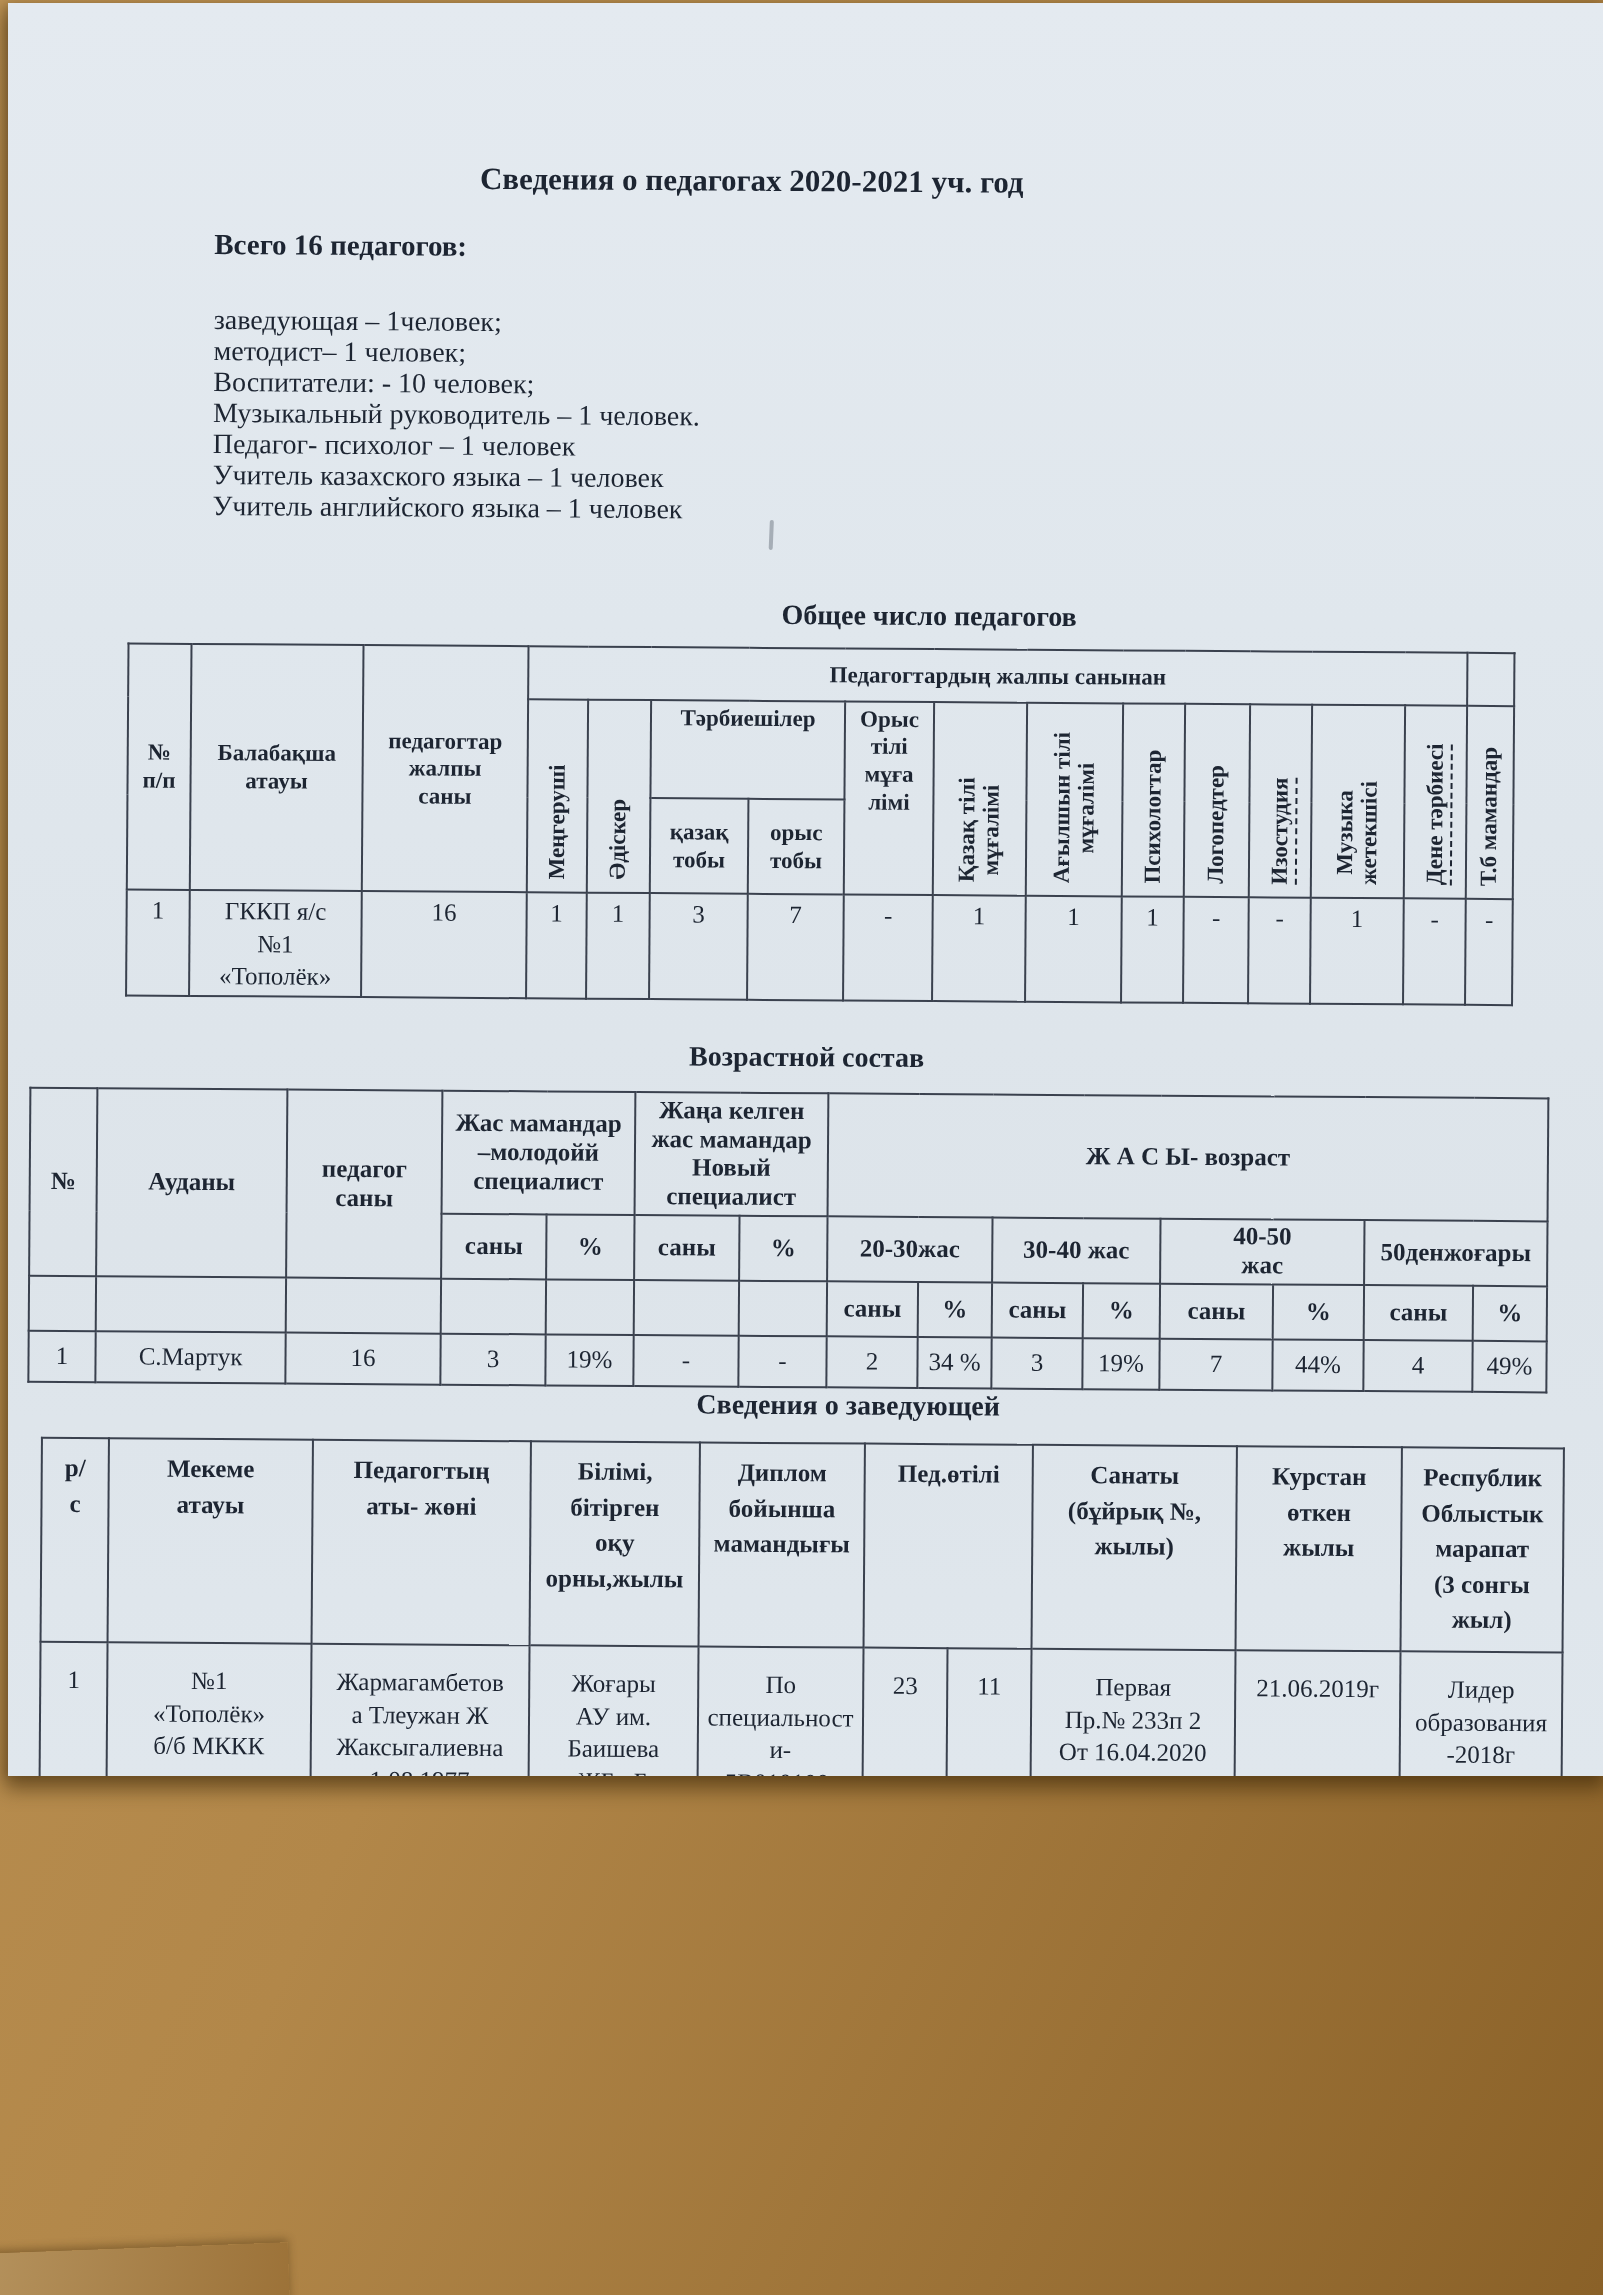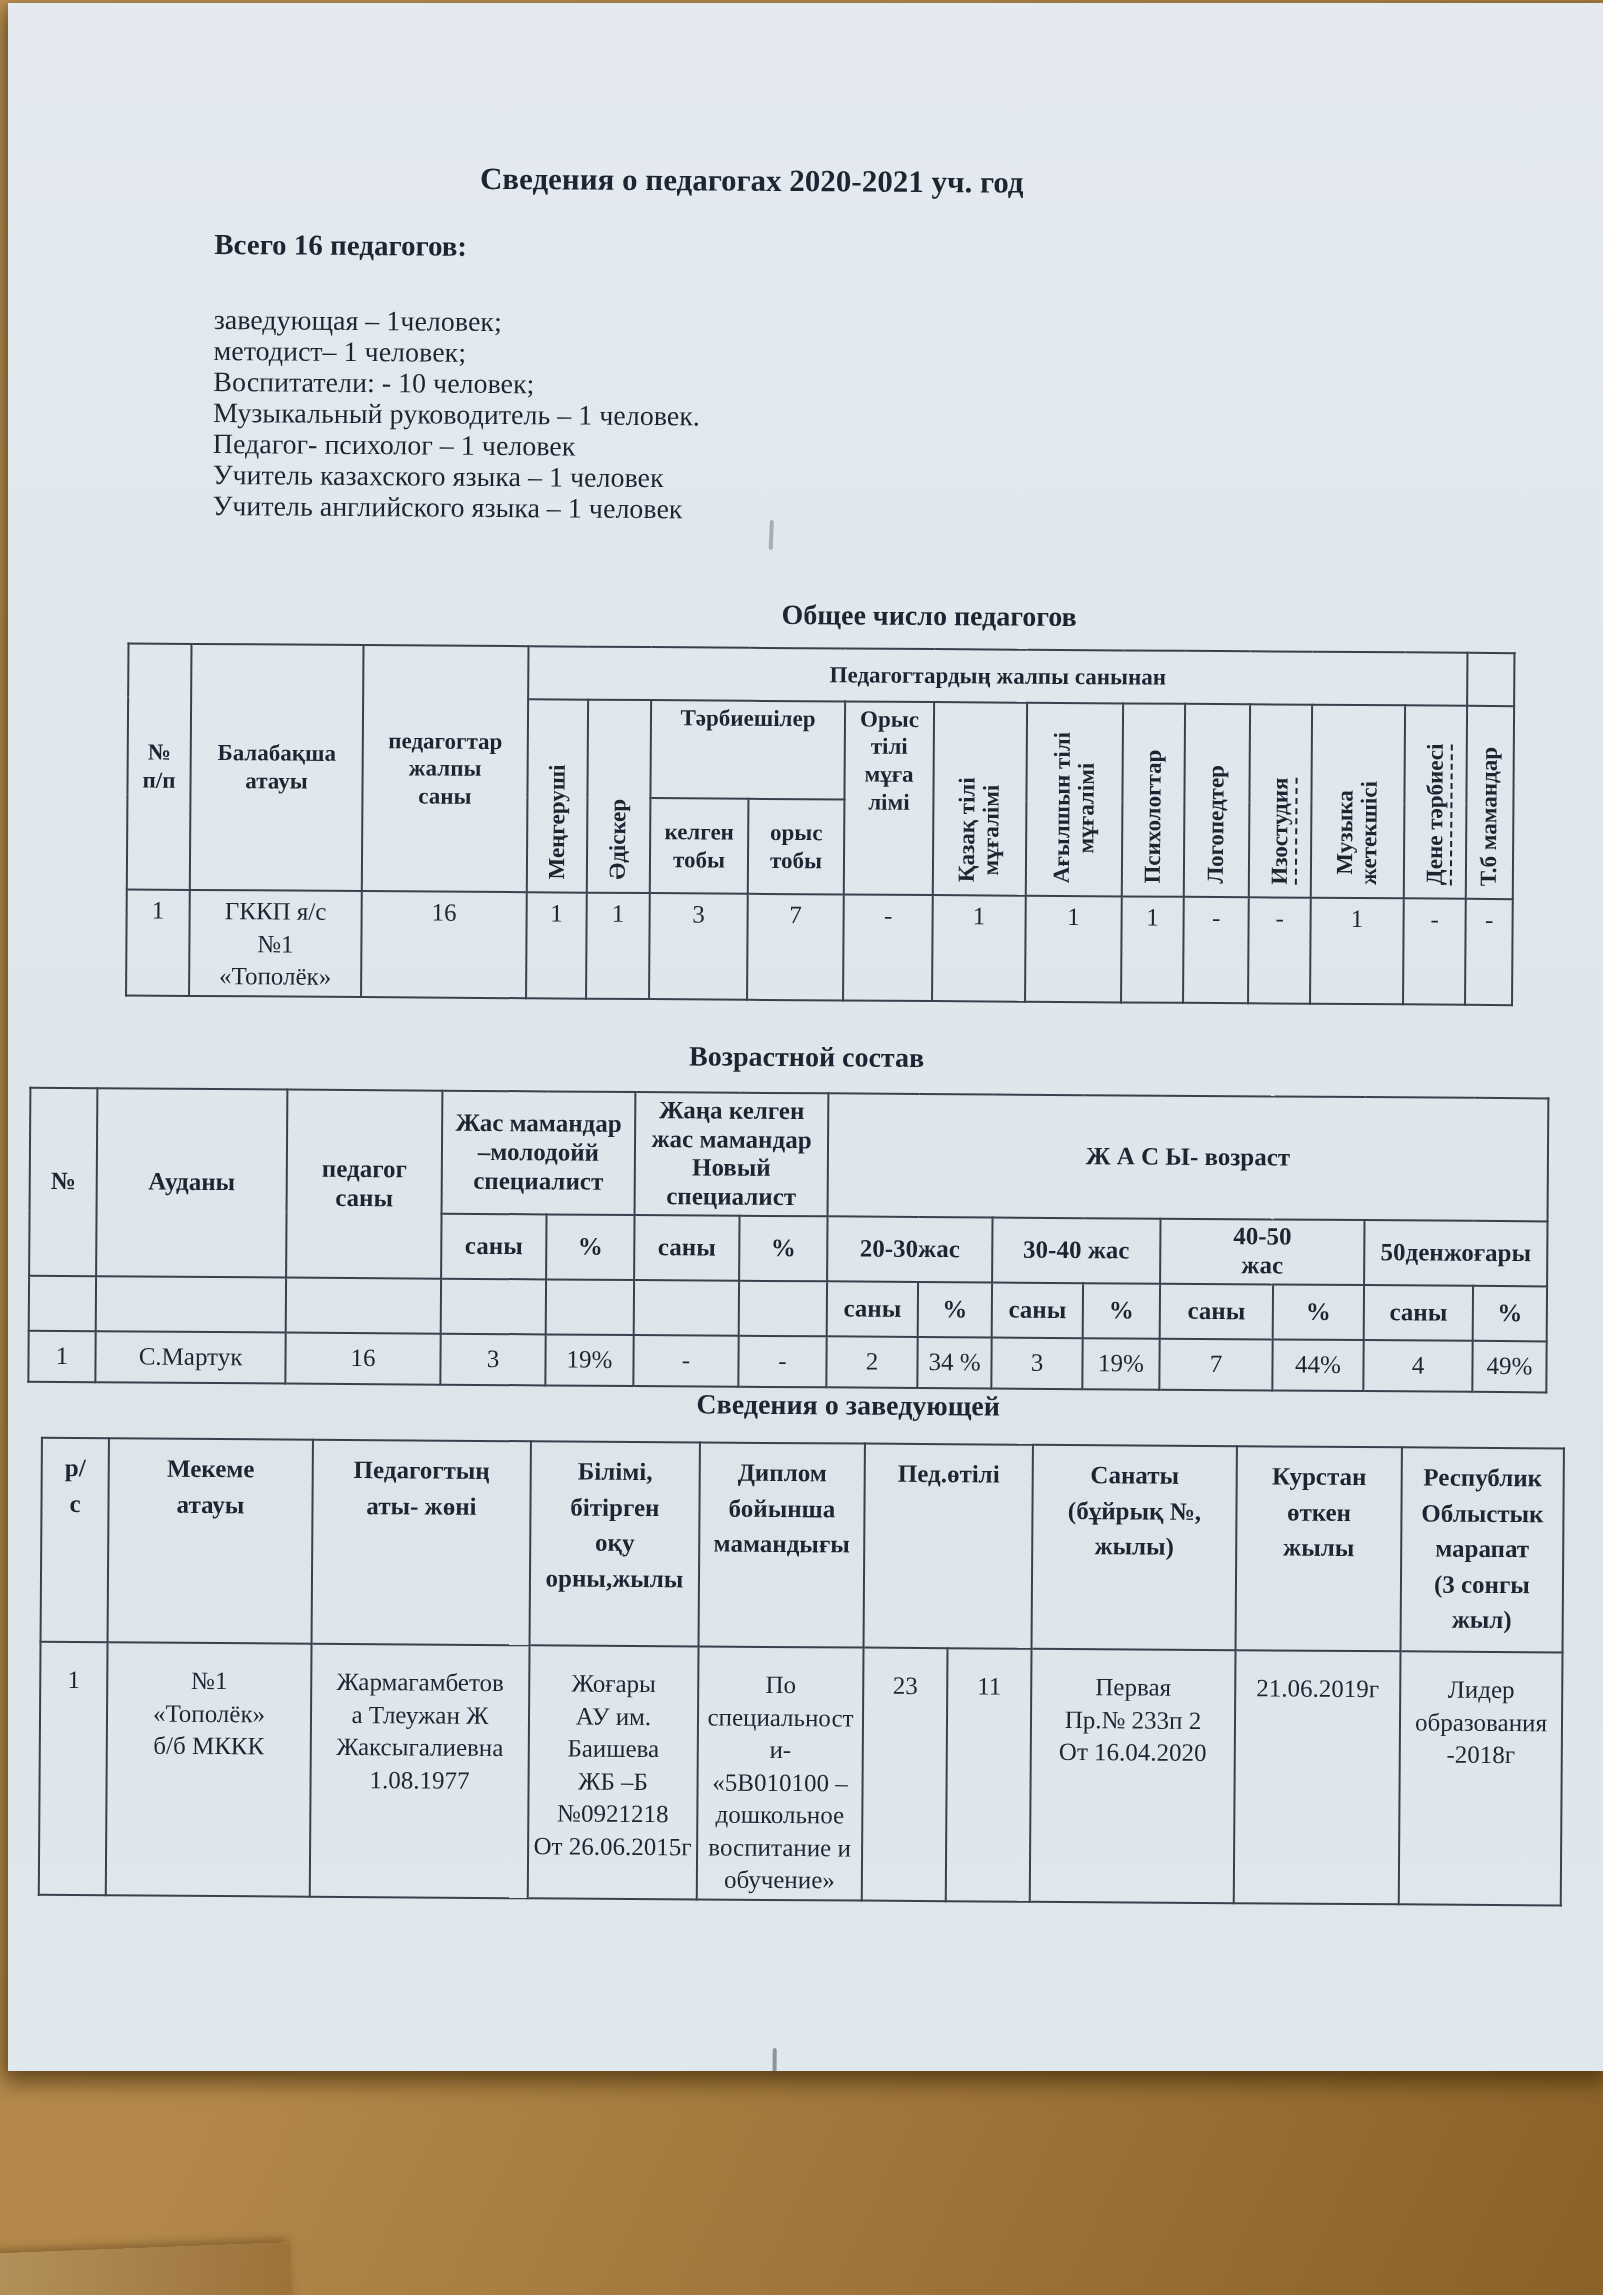--- a/index.html
+++ b/index.html
@@ -6,21 +6,21 @@
     --desk:#bd9355; --desk-dark:#8a6128; --paper:#e0e7ed;
     --ink:#1d2532; --line:#3a414e;
   }
   html,body{margin:0;padding:0;width:1603px;height:2295px;overflow:hidden;}
   body{
     font-family:"Liberation Serif","DejaVu Serif",serif;
     background:linear-gradient(115deg,var(--desk) 0%,#b28749 45%,var(--desk-dark) 100%);
     position:relative;
   }
   .page{
-    position:absolute;left:8.4px;top:2.8px;width:1595px;height:2068px;
+    position:absolute;left:8.4px;top:2.8px;width:1595px;height:1773px;
     background:linear-gradient(180deg,#e4eaf0 0%,var(--paper) 35%,#dde4ea 70%,#e0e7ed 100%);
     box-shadow:0 11.3px 18.3px 2.8px rgba(58,38,8,.55), -4.2px 1.4px 9.8px rgba(60,40,10,.25);
     overflow:hidden;z-index:1;font-family:Liberation Serif, serif;
   }
   .corner-wedge{
     position:absolute;left:-12.7px;top:2248px;width:302px;height:63px;z-index:3;
     background:linear-gradient(100deg,#b4915c,#9c7238);
     transform:rotate(-2.2deg);
     box-shadow:0 -3.5px 8.4px rgba(60,40,10,.38);
   }
@@ -149,21 +149,21 @@
 мұғалімі</div></td>
           <td class="rotcell" rowspan="2"><div class="rot">Психологтар</div></td>
           <td class="rotcell" rowspan="2"><div class="rot">Логопедтер</div></td>
           <td class="rotcell" rowspan="2"><div class="rot dashed">Изостудия</div></td>
           <td class="rotcell" rowspan="2"><div class="rot">Музыка
 жетекшісі</div></td>
           <td class="rotcell" rowspan="2"><div class="rot dashed">Дене тәрбиесі</div></td>
           <td class="rotcell" rowspan="2"><div class="rot">Т.б мамандар</div></td>
         </tr>
         <tr class="r3">
-          <td class="mid">келген
+          <td class="mid">қазақ
 тобы</td>
           <td class="mid">орыс
 тобы</td>
         </tr>
         <tr class="r4">
           <td>1</td>
           <td>ГККП я/с
 №1
 «Тополёк»</td>
           <td>16</td>

